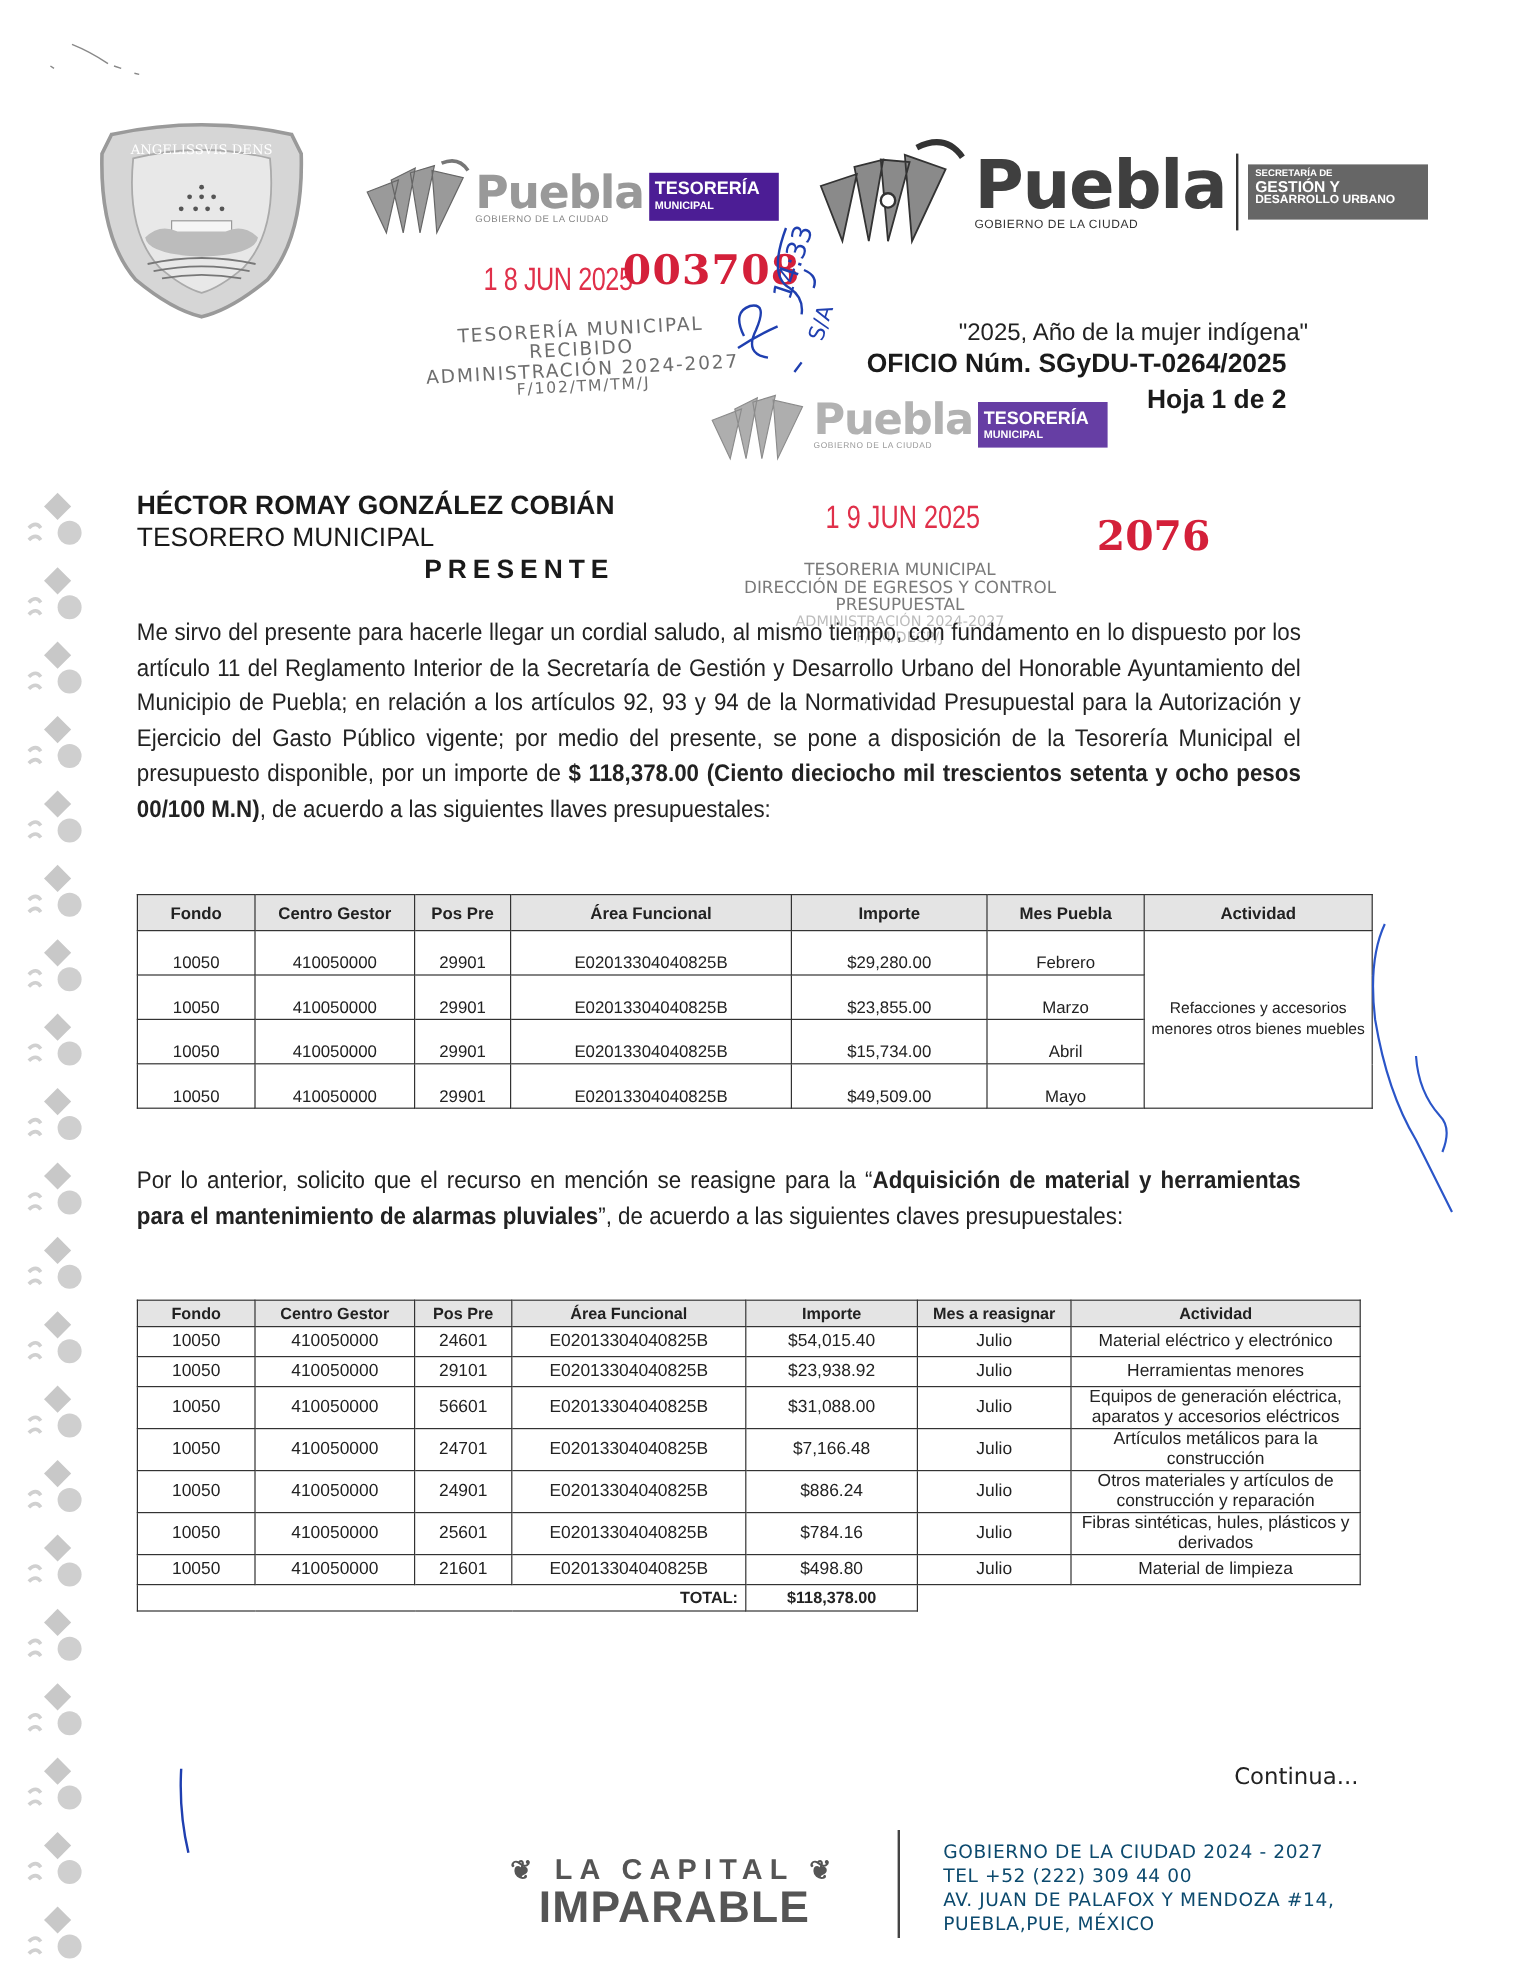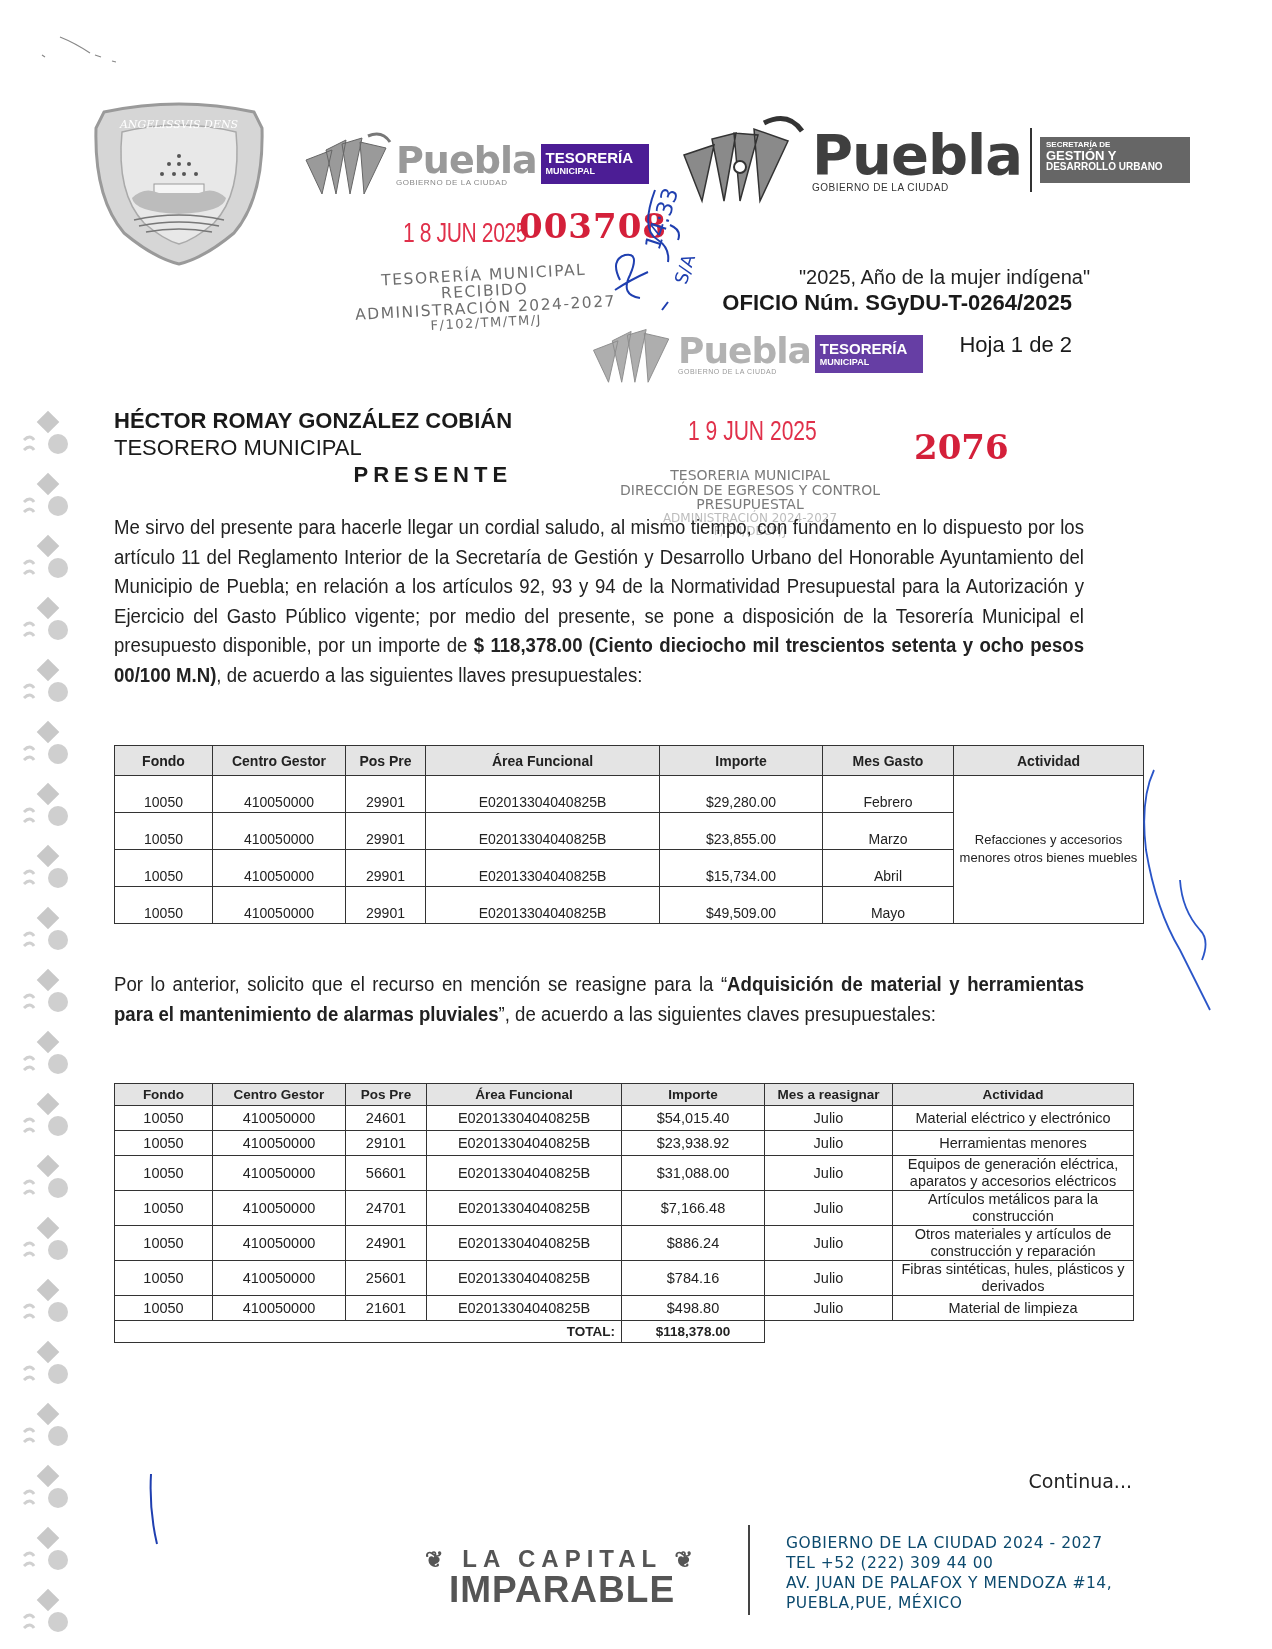--- a/index.html
+++ b/index.html
@@ -5,21 +5,21 @@
   * { box-sizing: border-box; margin: 0; padding: 0; }
   html, body { width: 1272px; height: 1649px; background: #fff; overflow: hidden; }
   body { position: relative; font-family: "Liberation Sans", sans-serif; color: #1a1a1a; }
 
   .abs { position: absolute; }
 
   
   .side-border { position: absolute; left: 18px; top: 410px; width: 60px; height: 1230px; }
 
   
-  .crest { left: 84px; top: 98px; width: 190px; height: 168px; font-style: italic; }
+  .crest { left: 73px; top: 98px; width: 190px; height: 168px; }
 
   
   .logo-small { display: flex; align-items: center; color: #8a8a8a; }
   .logo-big { display: flex; align-items: center; color: #444; }
   .puebla-word { font-family: "DejaVu Sans", sans-serif; font-weight: bold; letter-spacing: -1px; }
   .puebla-sub { font-size: 8px; letter-spacing: 0.5px; }
   .tag-box { background: #6a6a6a; color: #fff; font-weight: bold; line-height: 1; padding: 3px 5px; }
   .tag-box.light { background: #4c1d95; }
 
   
@@ -205,21 +205,21 @@
 <svg class="abs" style="left:600px;top:180px" width="120" height="150">
   <path d="M55 10 Q40 50 58 60 Q70 68 68 82" stroke="#1f3fb0" stroke-width="2" fill="none"></path>
   <path d="M20 100 Q10 80 25 75 Q40 72 30 95 Q20 115 40 118 M15 110 Q30 100 48 92" stroke="#1f3fb0" stroke-width="2" fill="none"></path>
   <path d="M62 130 l6 -8 M70 45 Q82 50 78 60" stroke="#1f3fb0" stroke-width="2" fill="none"></path>
 </svg>
 <div class="abs" style="left:640px;top:245px;color:#1f3fb0;font-family:'DejaVu Sans',sans-serif;font-size:22px;transform:rotate(-72deg);transform-origin:left top;">14:33</div>
 <div class="abs" style="left:670px;top:280px;color:#1f3fb0;font-family:'DejaVu Sans',sans-serif;font-size:18px;transform:rotate(-72deg);transform-origin:left top;">S/A</div>
 
 <div class="abs header-right" style="top:266px;font-size:20px;color:#222;">"2025, Año de la mujer indígena"</div>
 <div class="abs header-right" style="top:290px;font-size:22px;font-weight:bold;right:200px;">OFICIO Núm. SGyDU-T-0264/2025</div>
-<div class="abs header-right" style="top:332px;font-size:22px;font-weight:normal;right:200px;margin-left:16px;">Hoja 1 de 2</div>
+<div class="abs header-right" style="top:320px;font-size:22px;font-weight:bold;right:200px;margin-left:16px;">Hoja 1 de 2</div>
 
 <div class="abs logo-small" style="left:588px;top:322px;opacity:0.85;">
   <svg width="90" height="64" viewBox="0 0 92 68">
     <path d="M4 30 L20 64 L30 20 Z M24 20 L34 64 L44 10 Z M40 14 L48 64 L60 8 Z M58 12 L62 64 L84 18 Z" fill="#a0a0a0" stroke="#777" stroke-width="1"></path>
   </svg>
   <div>
     <div class="puebla-word" style="font-size:36px;line-height:34px;color:#a5a5a5;">Puebla</div>
     <div class="puebla-sub" style="color:#888;font-size:7px;">GOBIERNO DE LA CIUDAD</div>
   </div>
   <div class="tag-box light" style="margin-left:4px;height:38px;width:108px;padding-top:6px;">
@@ -250,21 +250,21 @@
 </div>
 
 <table class="abs t1">
   <thead>
     <tr>
       <th style="width:98px">Fondo</th>
       <th style="width:133px">Centro Gestor</th>
       <th style="width:80px">Pos Pre</th>
       <th style="width:234px">Área Funcional</th>
       <th style="width:163px">Importe</th>
-      <th style="width:131px">Mes Gasto</th>
+      <th style="width:131px">Mes Puebla</th>
       <th>Actividad</th>
     </tr>
   </thead>
   <tbody id="t1body">
       <tr>
         <td>10050</td>
         <td>410050000</td>
         <td>29901</td>
         <td>E02013304040825B</td>
         <td>$29,280.00</td>

